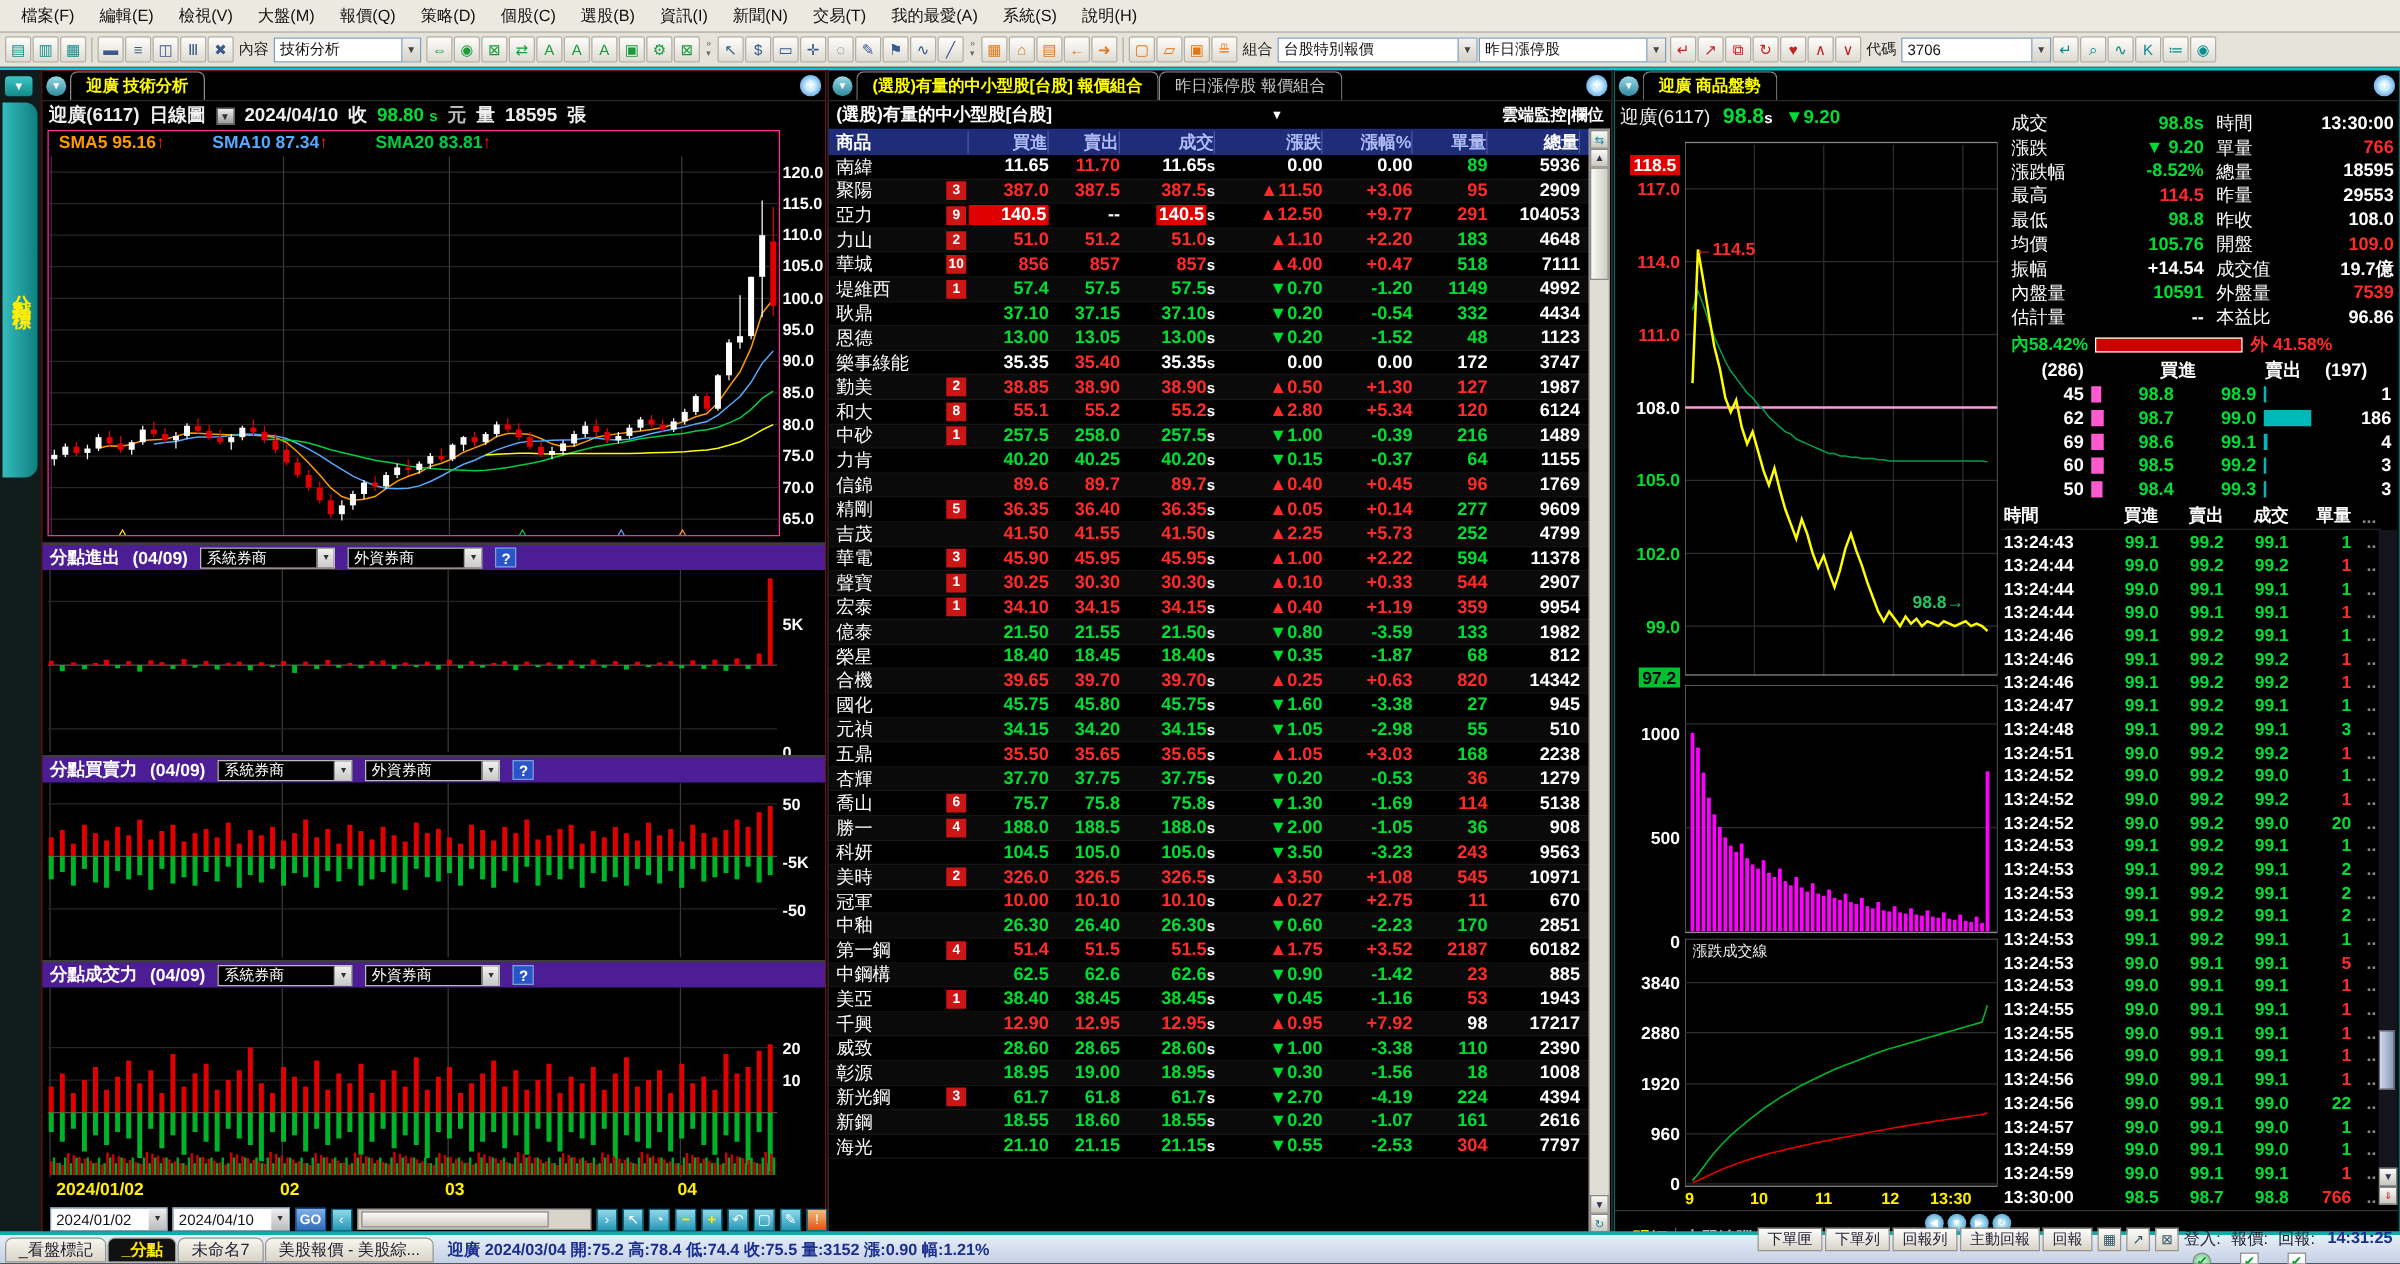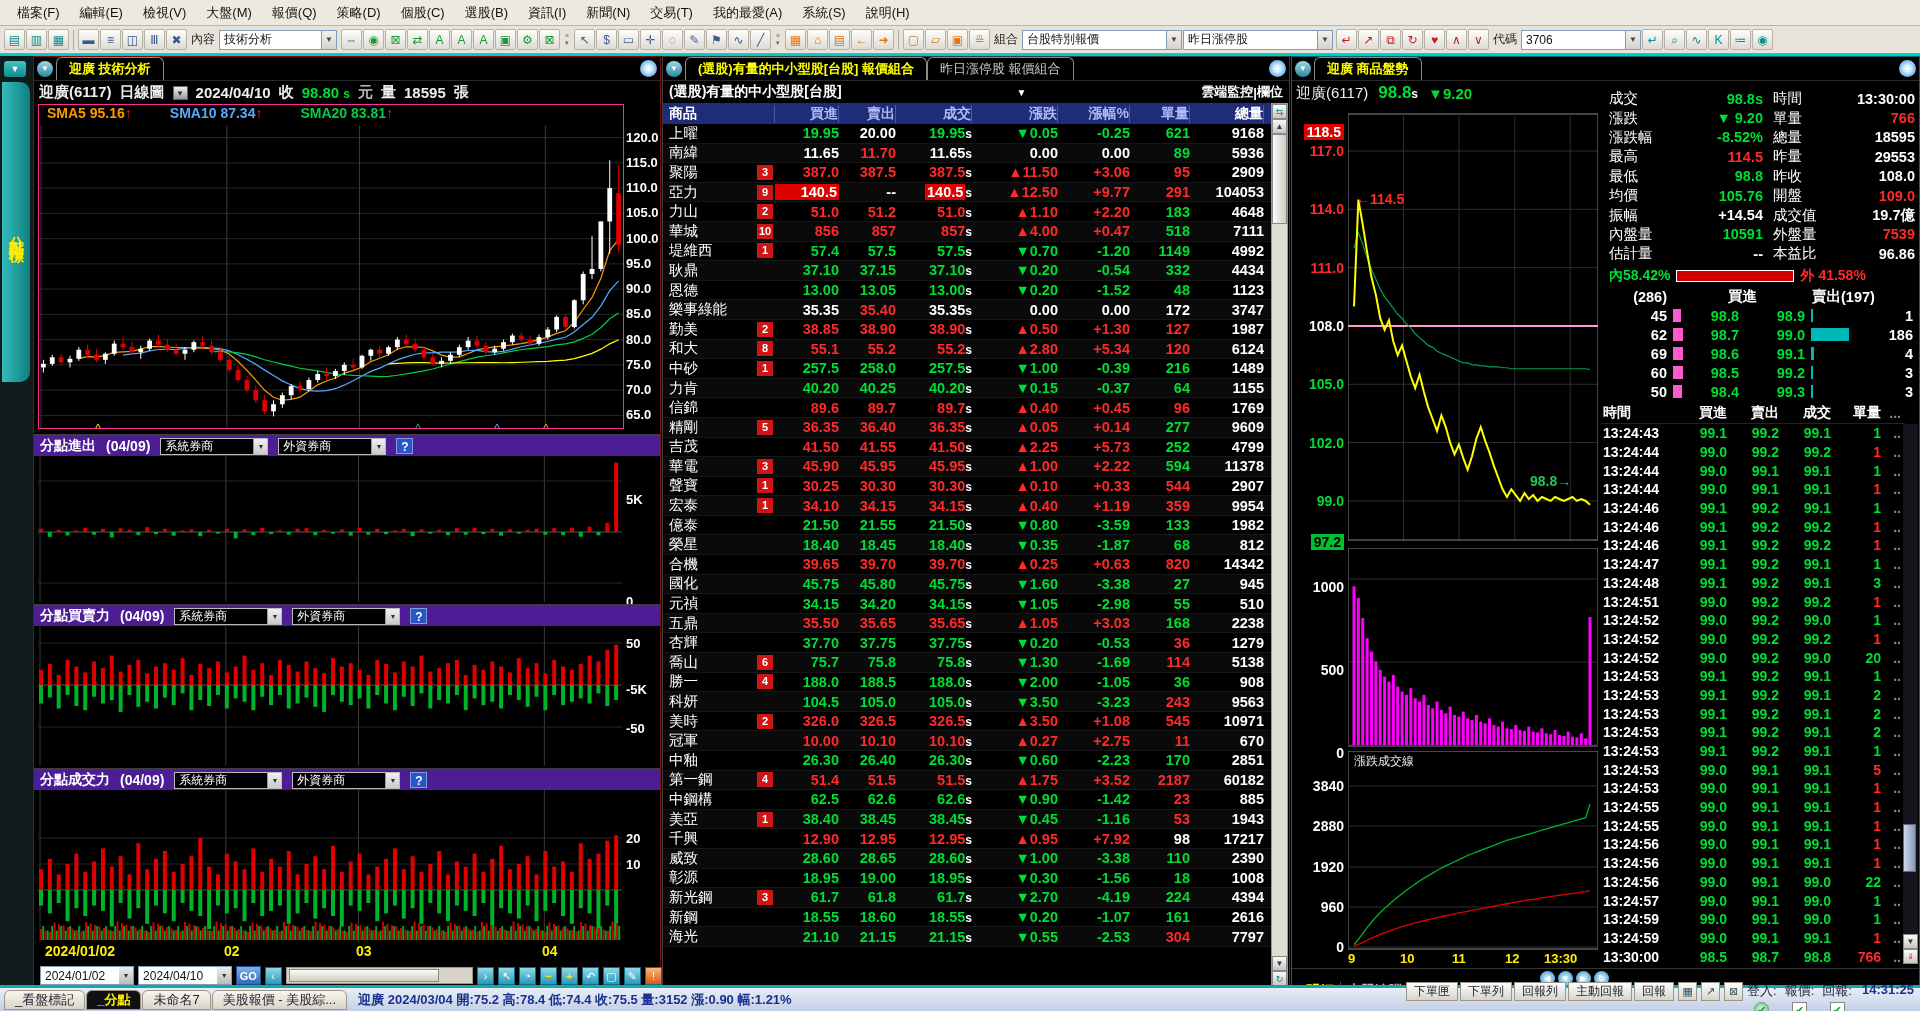--- a/index.html
+++ b/index.html
@@ -1179,32 +1179,20 @@
         <span class="cell w-buy">買進</span>
         <span class="cell w-sell">賣出</span>
         <span class="cell w-last">成交</span>
         <span class="cell w-chg">漲跌</span>
         <span class="cell w-pct">漲幅%</span>
         <span class="cell w-vol">單量</span>
         <span class="cell w-tot">總量</span>
       </div>
       <div class="mrows">
 
-          <div class="mrow">
-            <span class="cell w-name">
-              <span class="nm">上曜</span>
-            </span>
-            <span class="cell w-buy c-g">19.95</span>
-            <span class="cell w-sell c-w">20.00</span>
-            <span class="cell w-last"><span class="c-g">19.95</span><span class="sfx">s</span></span>
-            <span class="cell w-chg c-g">▼0.05</span>
-            <span class="cell w-pct c-g">-0.25</span>
-            <span class="cell w-vol c-g">621</span>
-            <span class="cell w-tot">9168</span>
-          </div>
 
           <div class="mrow">
             <span class="cell w-name">
               <span class="nm">南緯</span>
             </span>
             <span class="cell w-buy c-w">11.65</span>
             <span class="cell w-sell c-r">11.70</span>
             <span class="cell w-last"><span class="c-w">11.65</span><span class="sfx">s</span></span>
             <span class="cell w-chg c-w">0.00</span>
             <span class="cell w-pct c-w">0.00</span>
@@ -1843,21 +1831,21 @@
       <div class="iorow">
         <span class="c-g"><span>內</span><span>58.42%</span></span>
         <span class="iobar"><span class="iog" id="iog" style="width: 58.42%;"></span></span>
         <span class="c-r"><span>外</span> <span>41.58%</span></span>
       </div>
 
       <div class="dhdr">
         <span style="width:58px;text-align:right">(286)</span>
         <span style="width:90px;text-align:right">買進</span>
         <span style="width:84px;text-align:right">賣出</span>
-        <span style="flex:1;text-align:left;padding-right:6px">(197)</span>
+        <span style="flex:1;text-align:center;padding-right:6px">(197)</span>
       </div>
       <div class="drows">
 
           <div class="drow">
             <span class="dbv">45</span>
             <span class="dpb">
               <i style="width: 8px;"></i>
             </span>
             <span class="dbp">98.8</span>
             <span class="dap">98.9</span>

